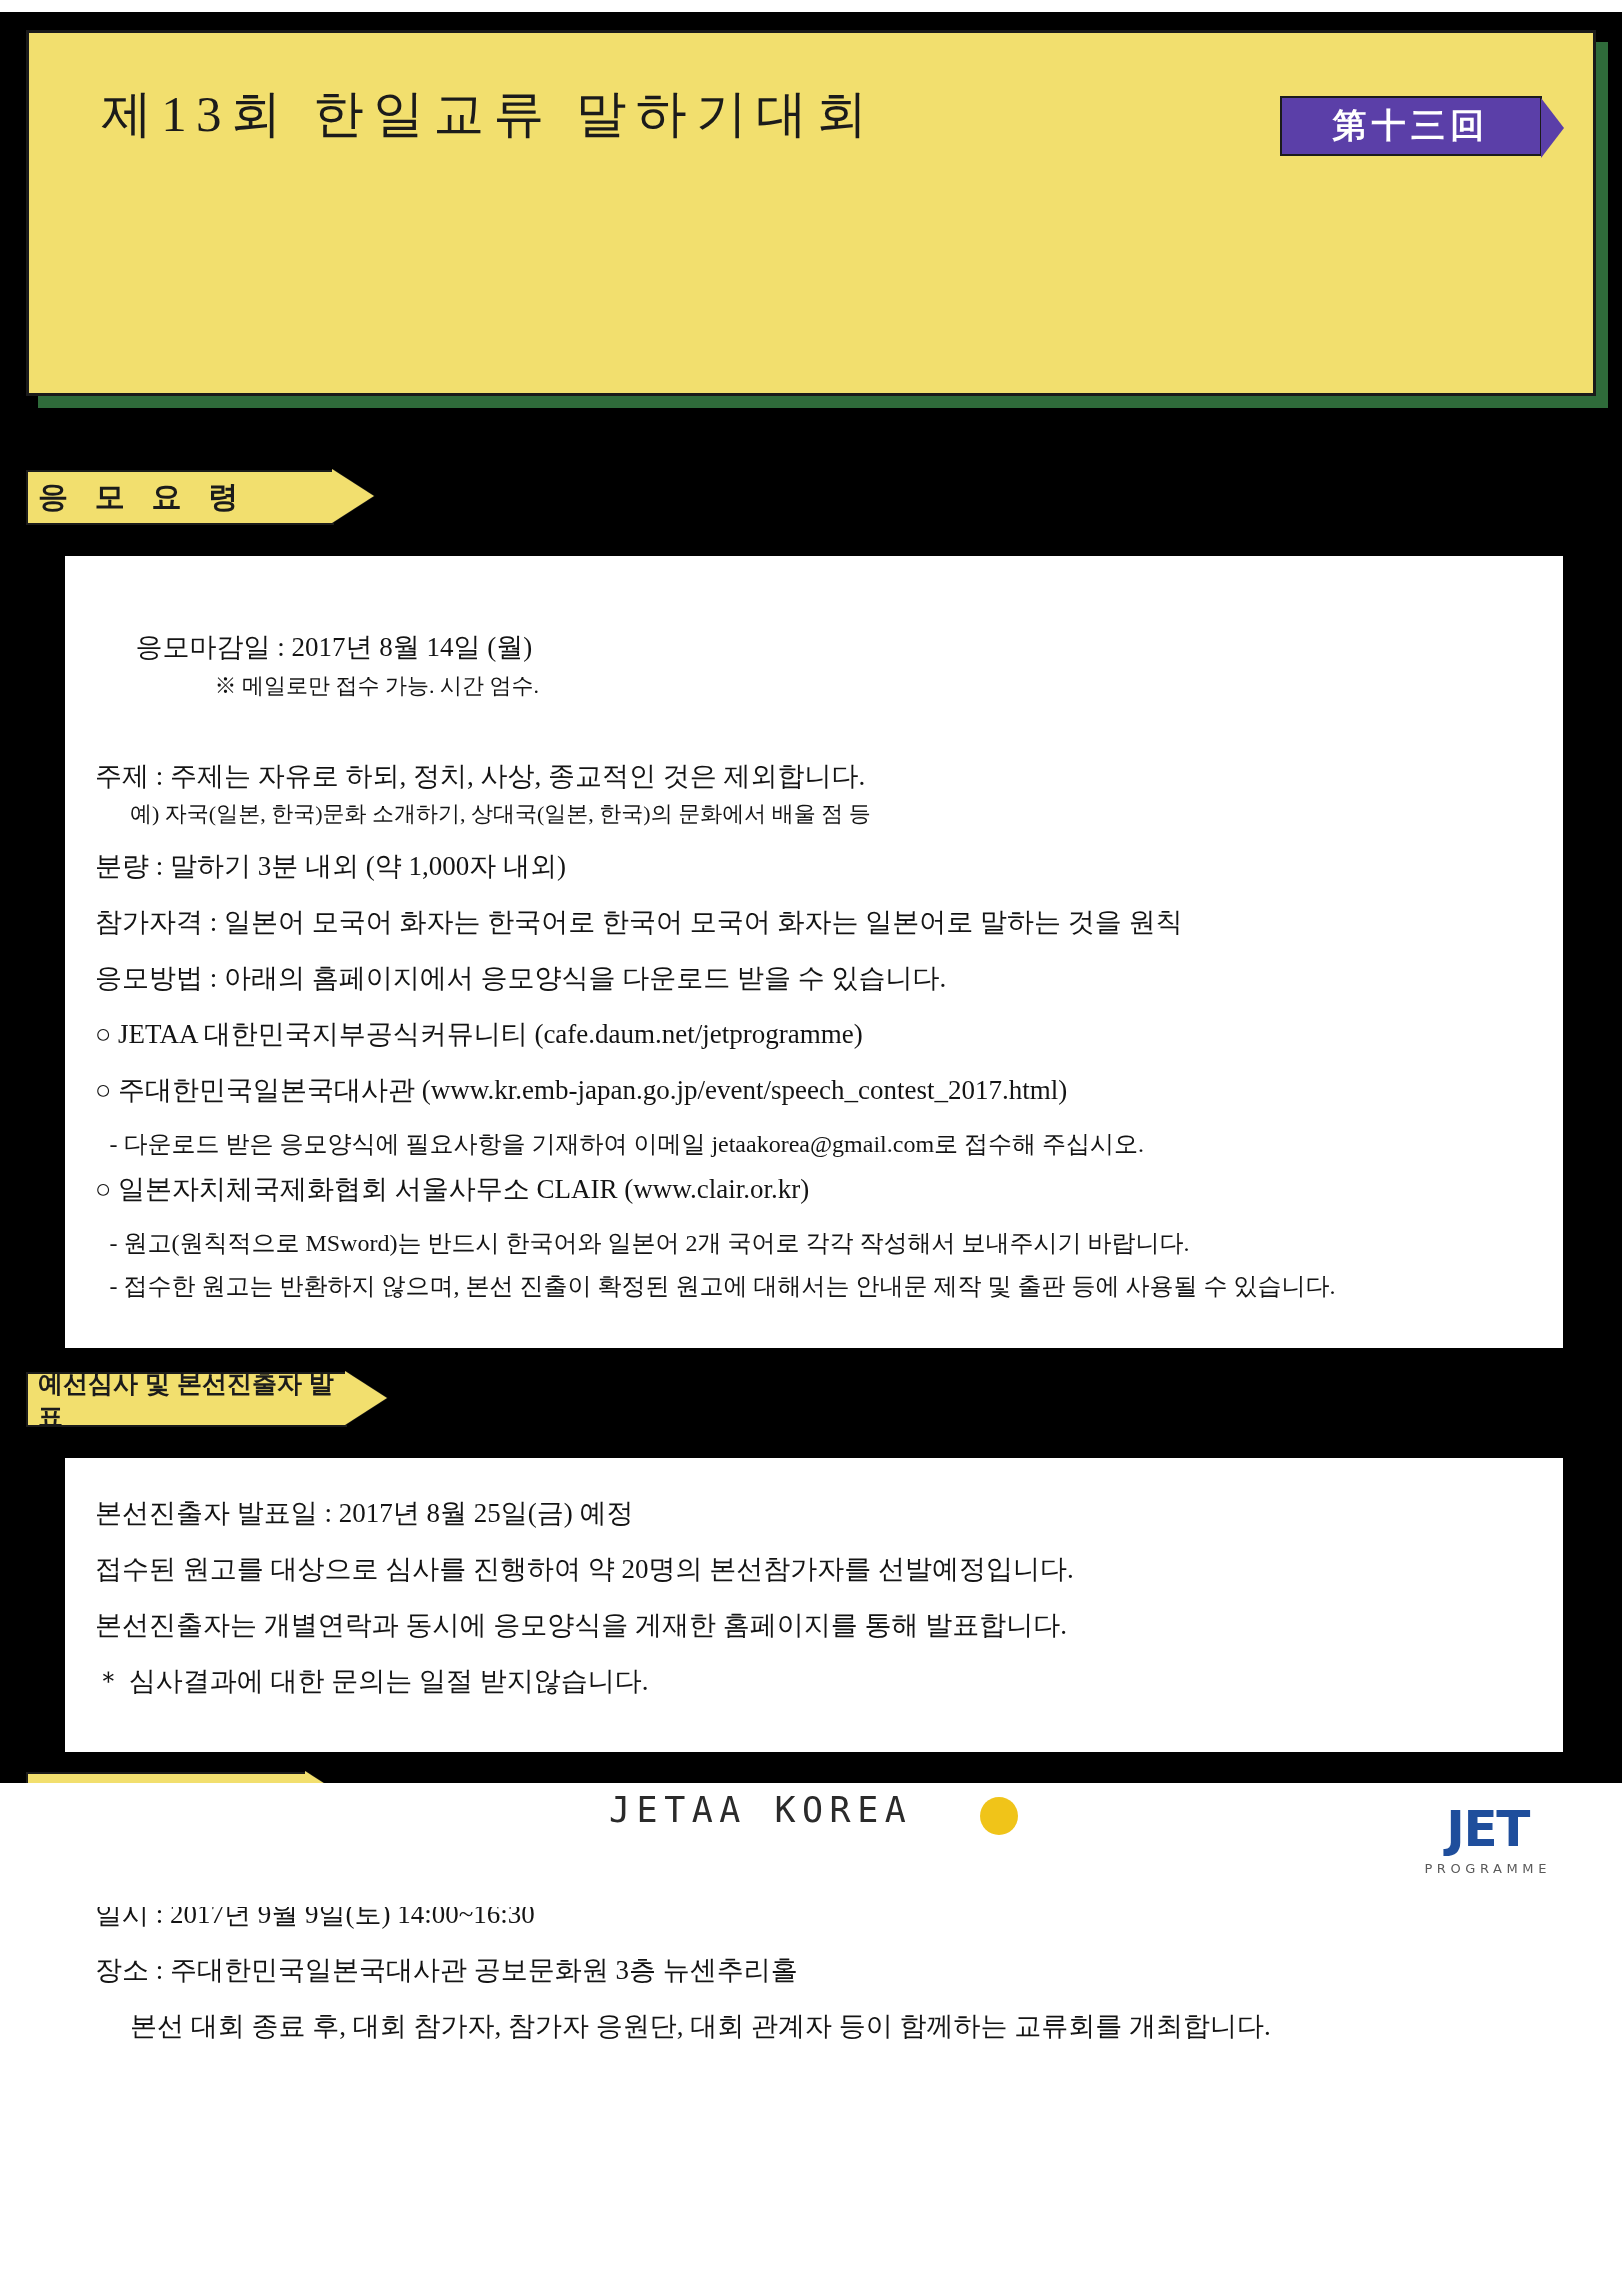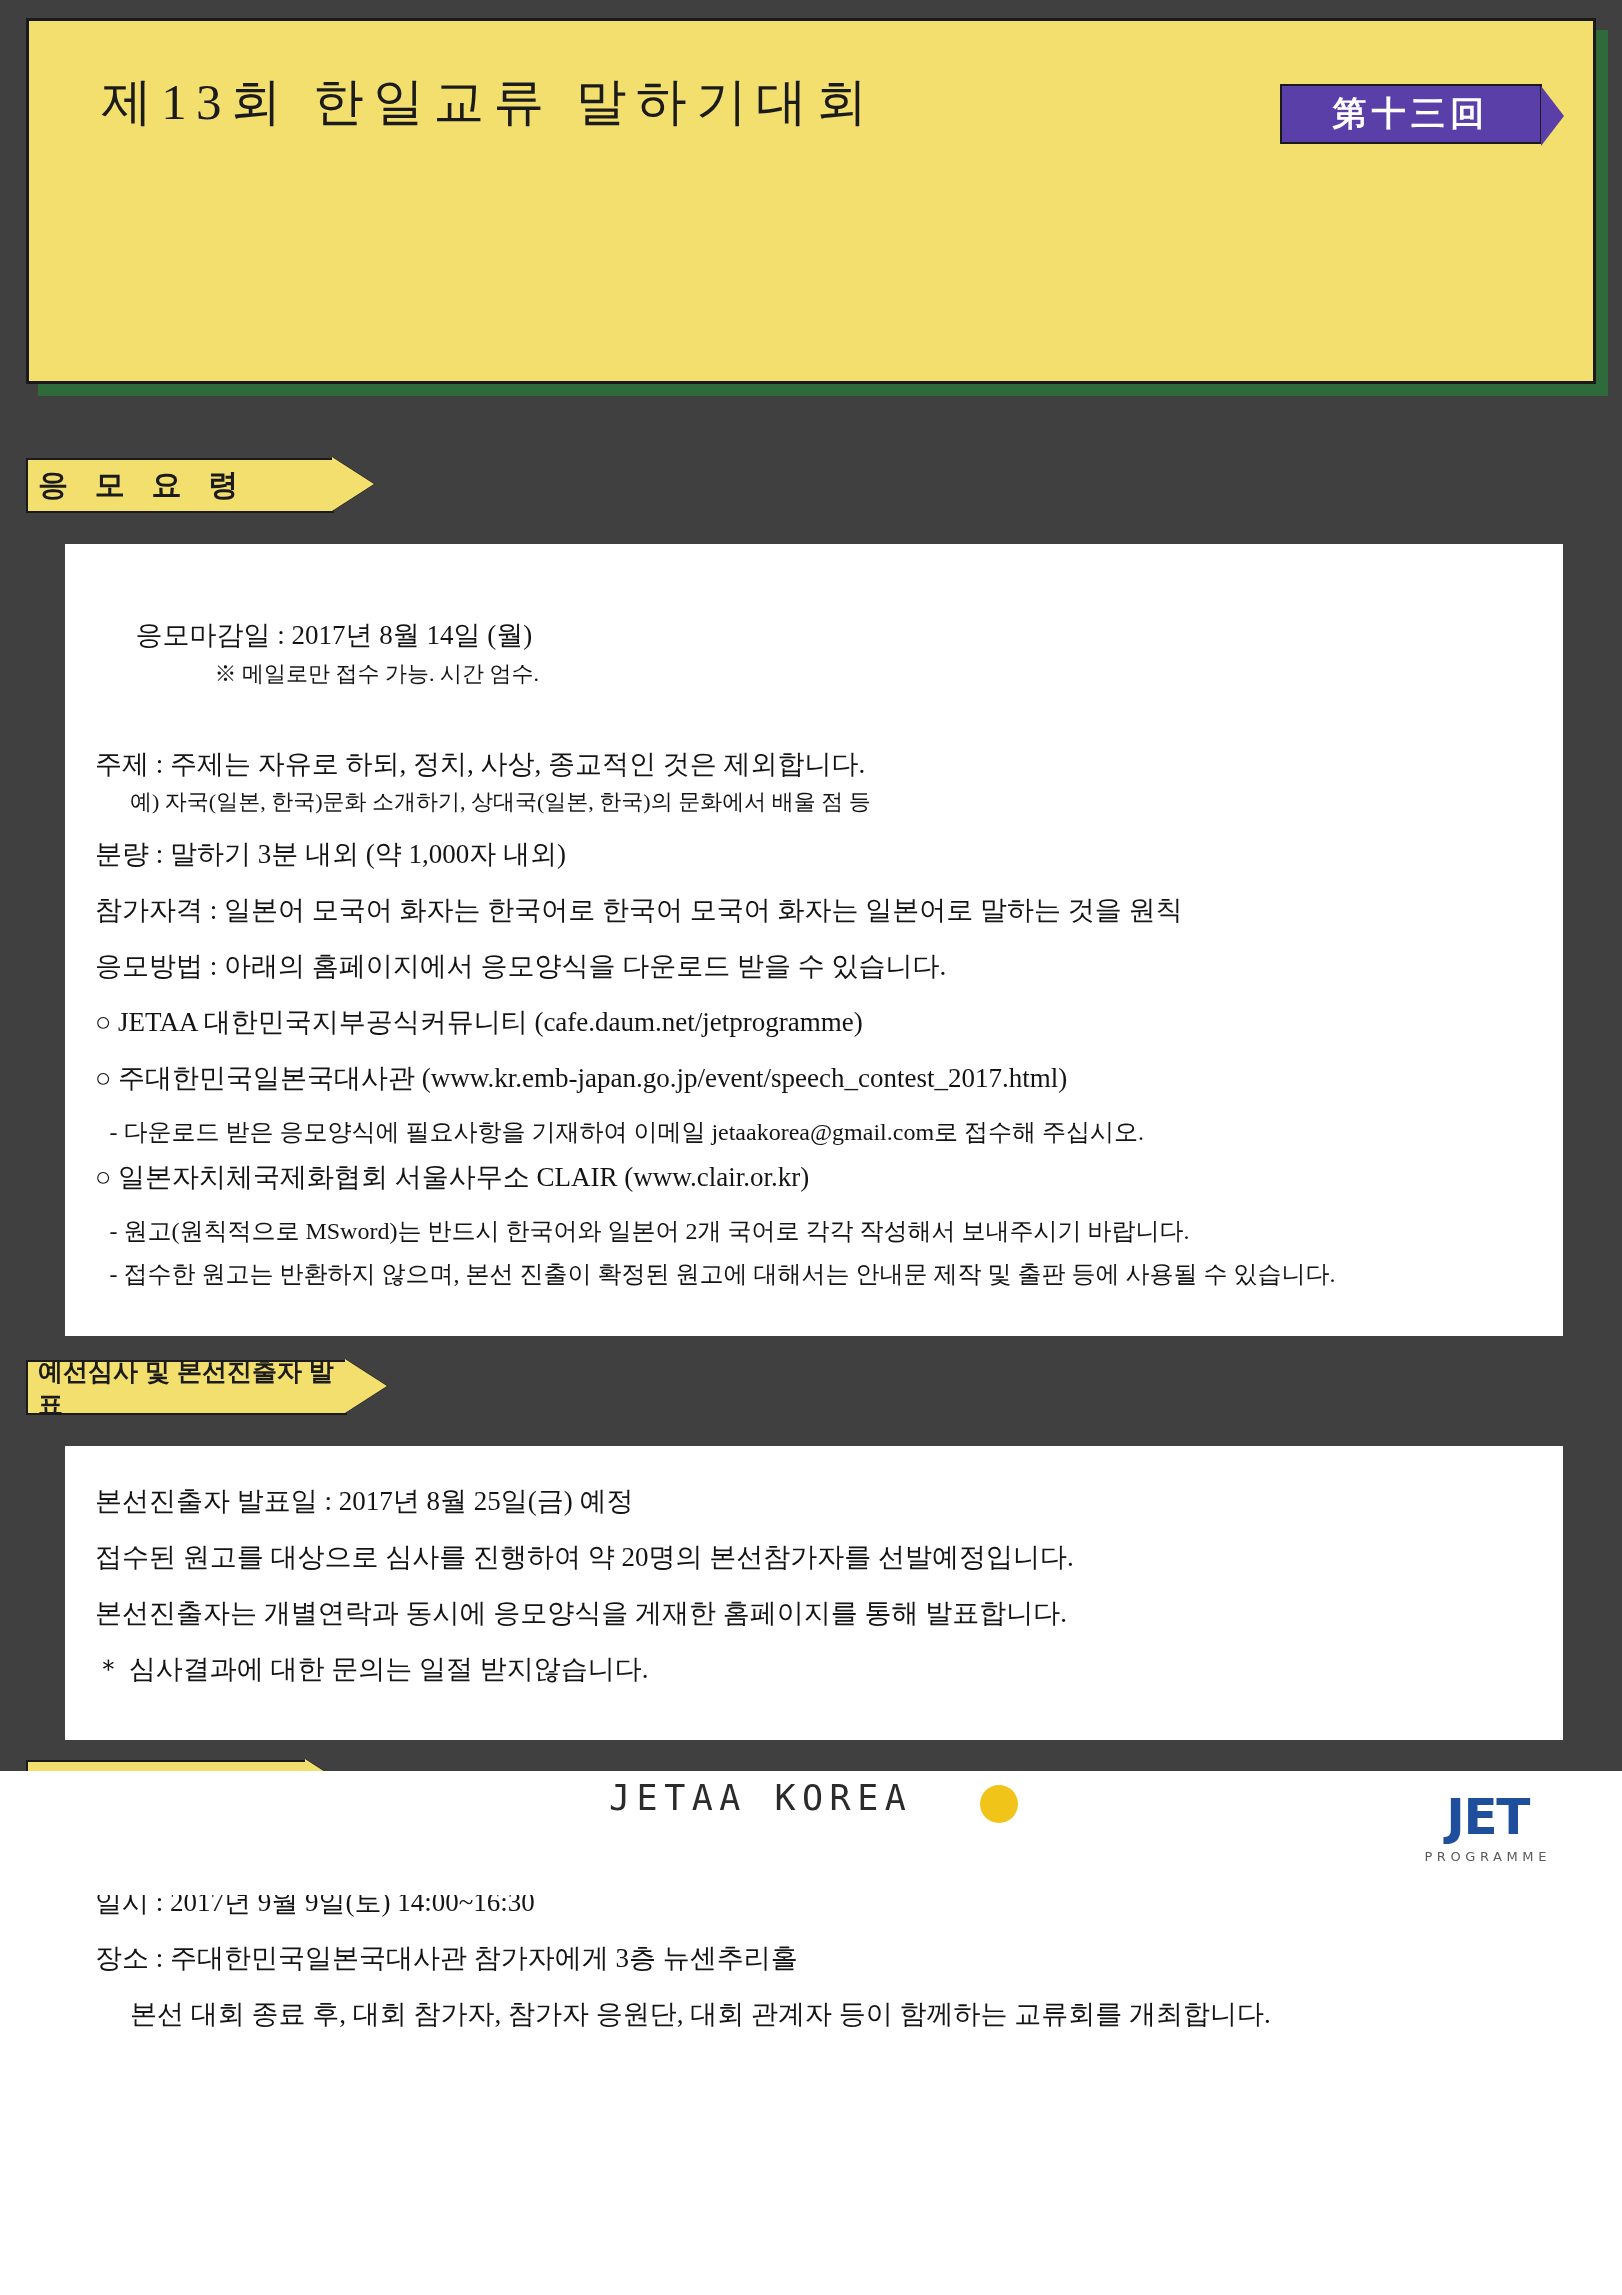--- a/index.html
+++ b/index.html
@@ -10,22 +10,23 @@
     width: 1623px;
     height: 2295px;
     background: #ffffff;
     font-family: "Liberation Serif", serif;
     overflow: hidden;
   }
   .poster {
     position: relative;
     width: 1623px;
     height: 1895px;
-    background: #404040;
-    box-sizing: border-box;
+    background: #000000;
+    box-sizing: border-box;
+    margin-top: 12px;
   }
   
   .header-block {
     position: absolute;
     left: 26px;
     top: 18.3px;
     width: 1570px;
     height: 366px;
     background: #f2df6e;
     border: 3.9px solid #1a1a1a;
@@ -242,21 +243,21 @@
     <p class="line">＊ 심사결과에 대한 문의는 일절 받지않습니다.</p>
   </div>
 
   <div class="ribbon" style="left:26px; top:1760px; width:281px; font-size:30px; letter-spacing:10.5px;">
     <span>본 선 안 내</span>
     <span class="tail"></span>
   </div>
 
   <div class="panel" style="left:65px; top:1847px; width:1498px; height:294px;">
     <p class="line">일시 : 2017년 9월 9일(토) 14:00~16:30</p>
-    <p class="line">장소 : 주대한민국일본국대사관 참가자에게 3층 뉴센추리홀</p>
+    <p class="line">장소 : 주대한민국일본국대사관 공보문화원 3층 뉴센추리홀</p>
     <p class="line" style="margin-left:35px;">본선 대회 종료 후, 대회 참가자, 참가자 응원단, 대회 관계자 등이 함께하는 교류회를 개최합니다.</p>
   </div>
 
   <div class="footer">
     <div class="jetaa-korea">JETAA KOREA</div>
     <div class="jetaa-dot"></div>
     <div class="jet-logo">
       <div class="mark">JET</div>
       <div class="sub">PROGRAMME</div>
     </div>

